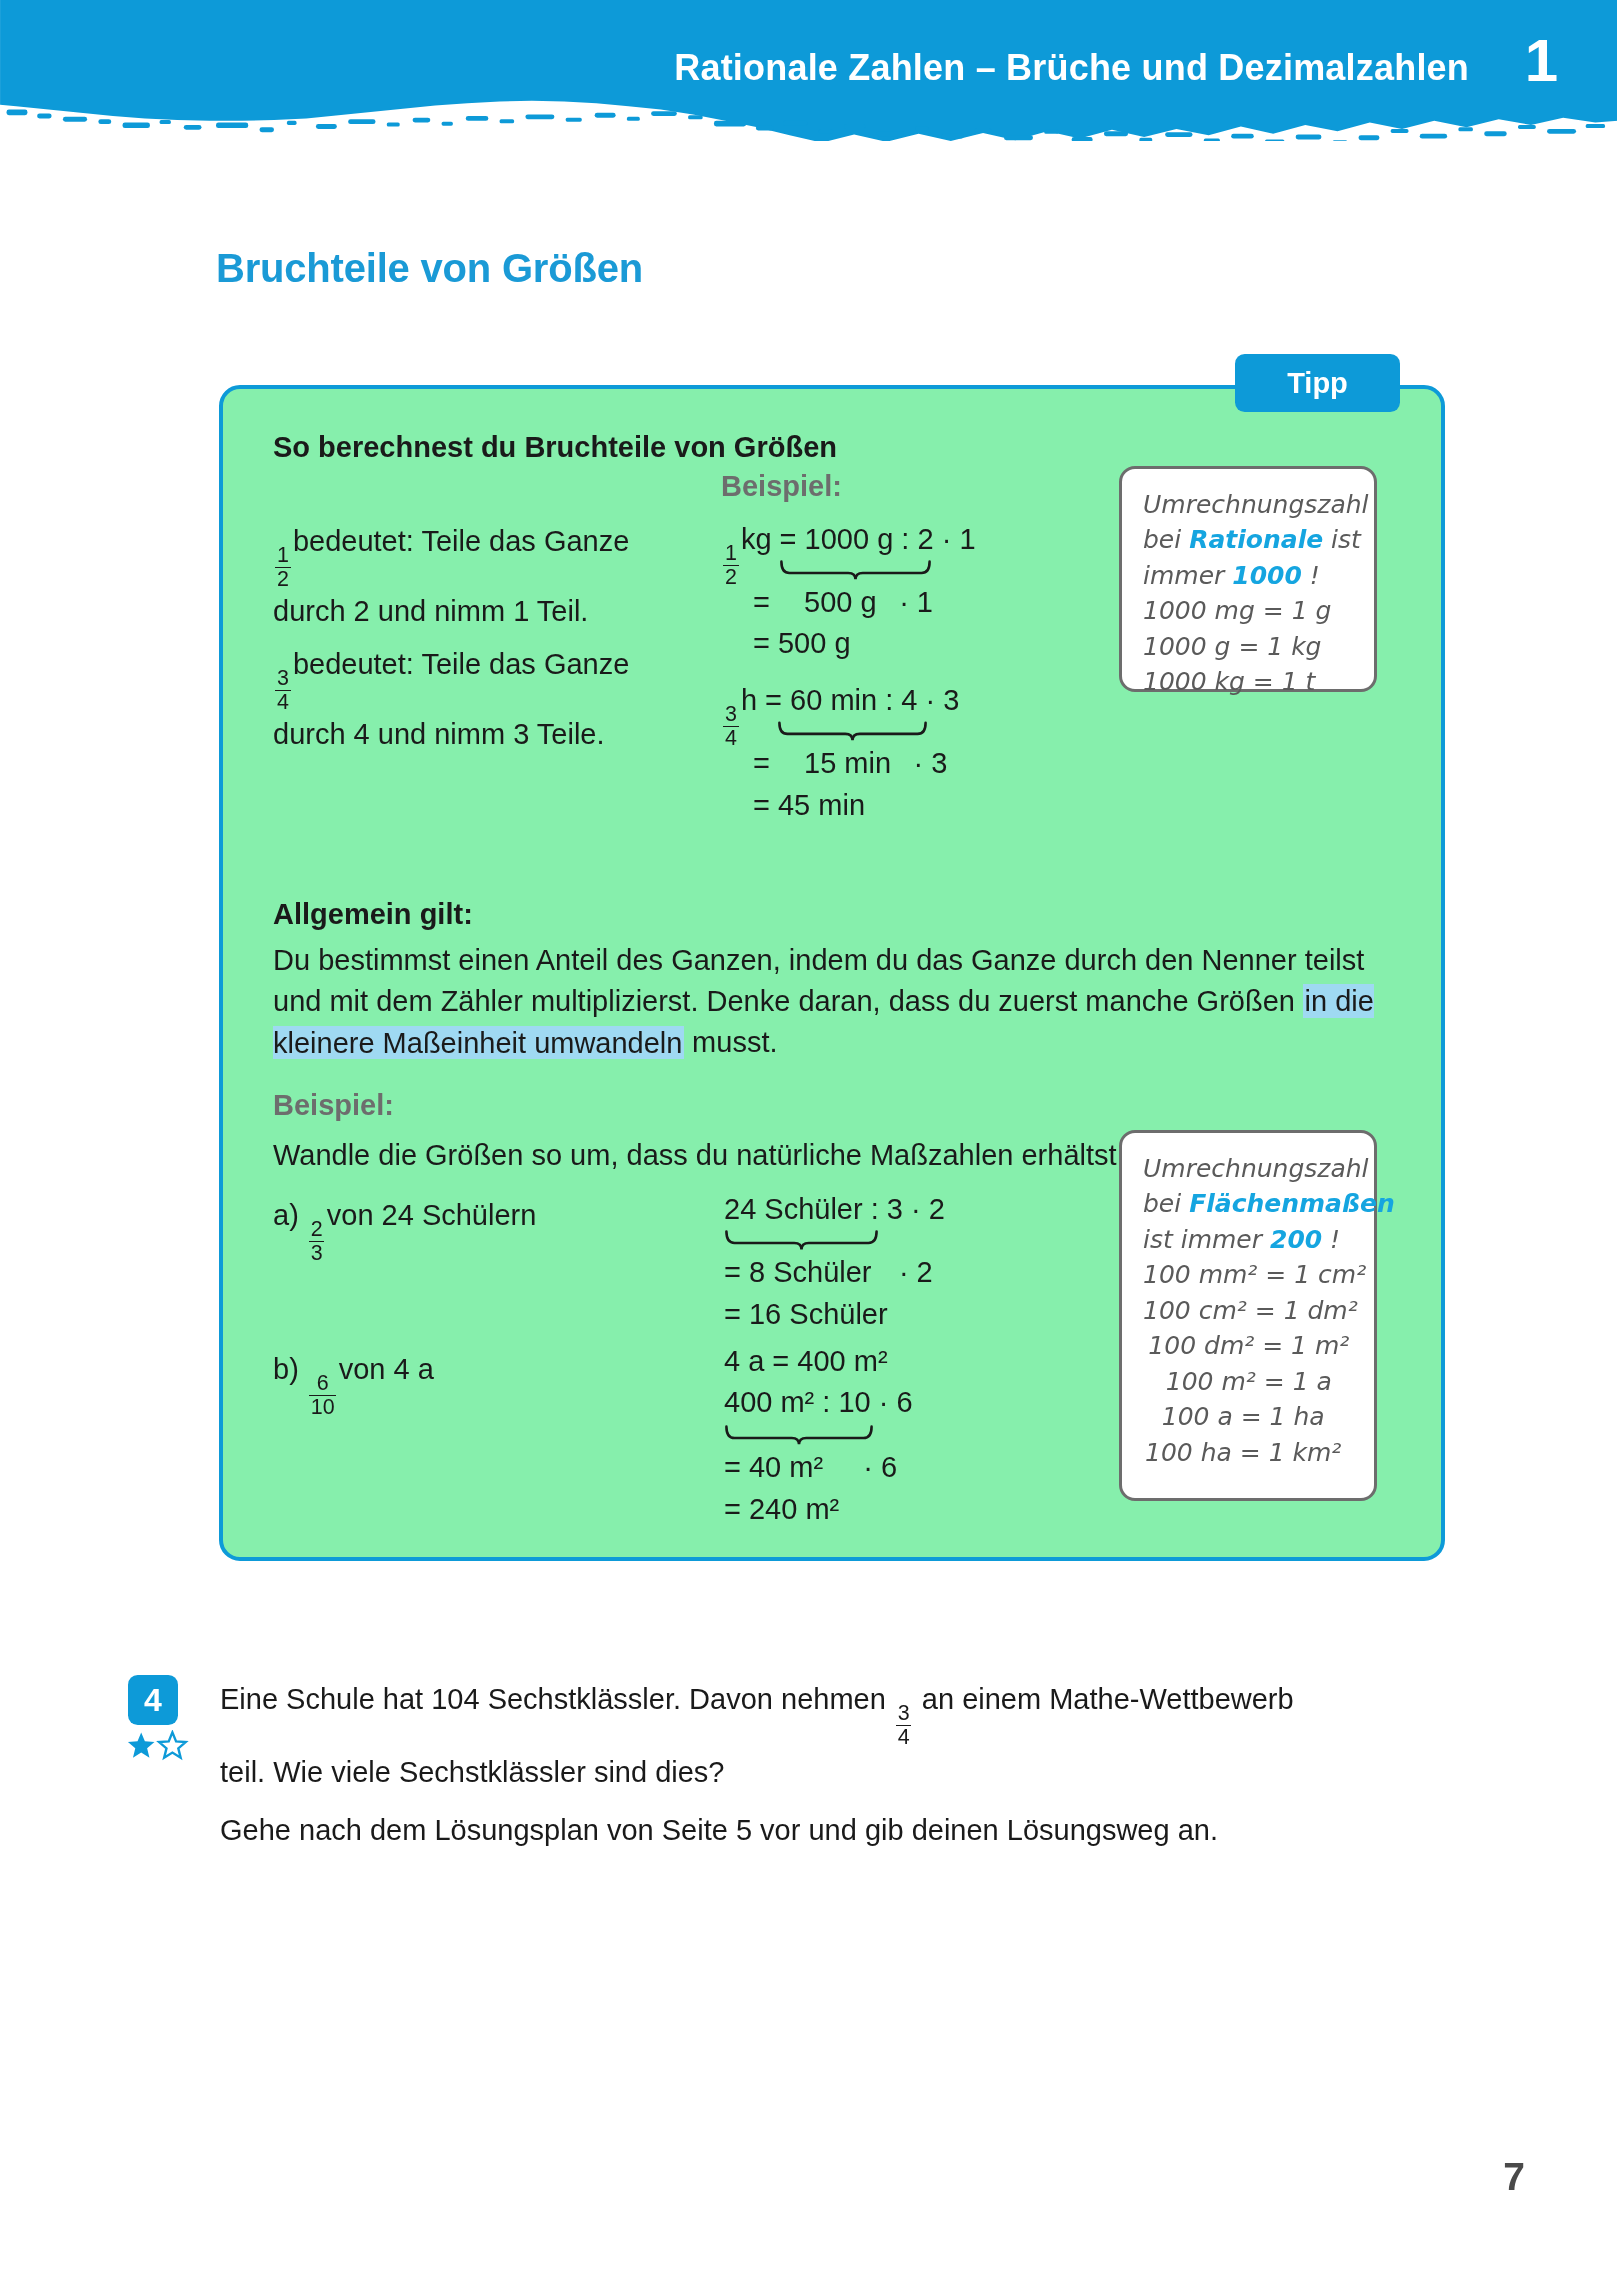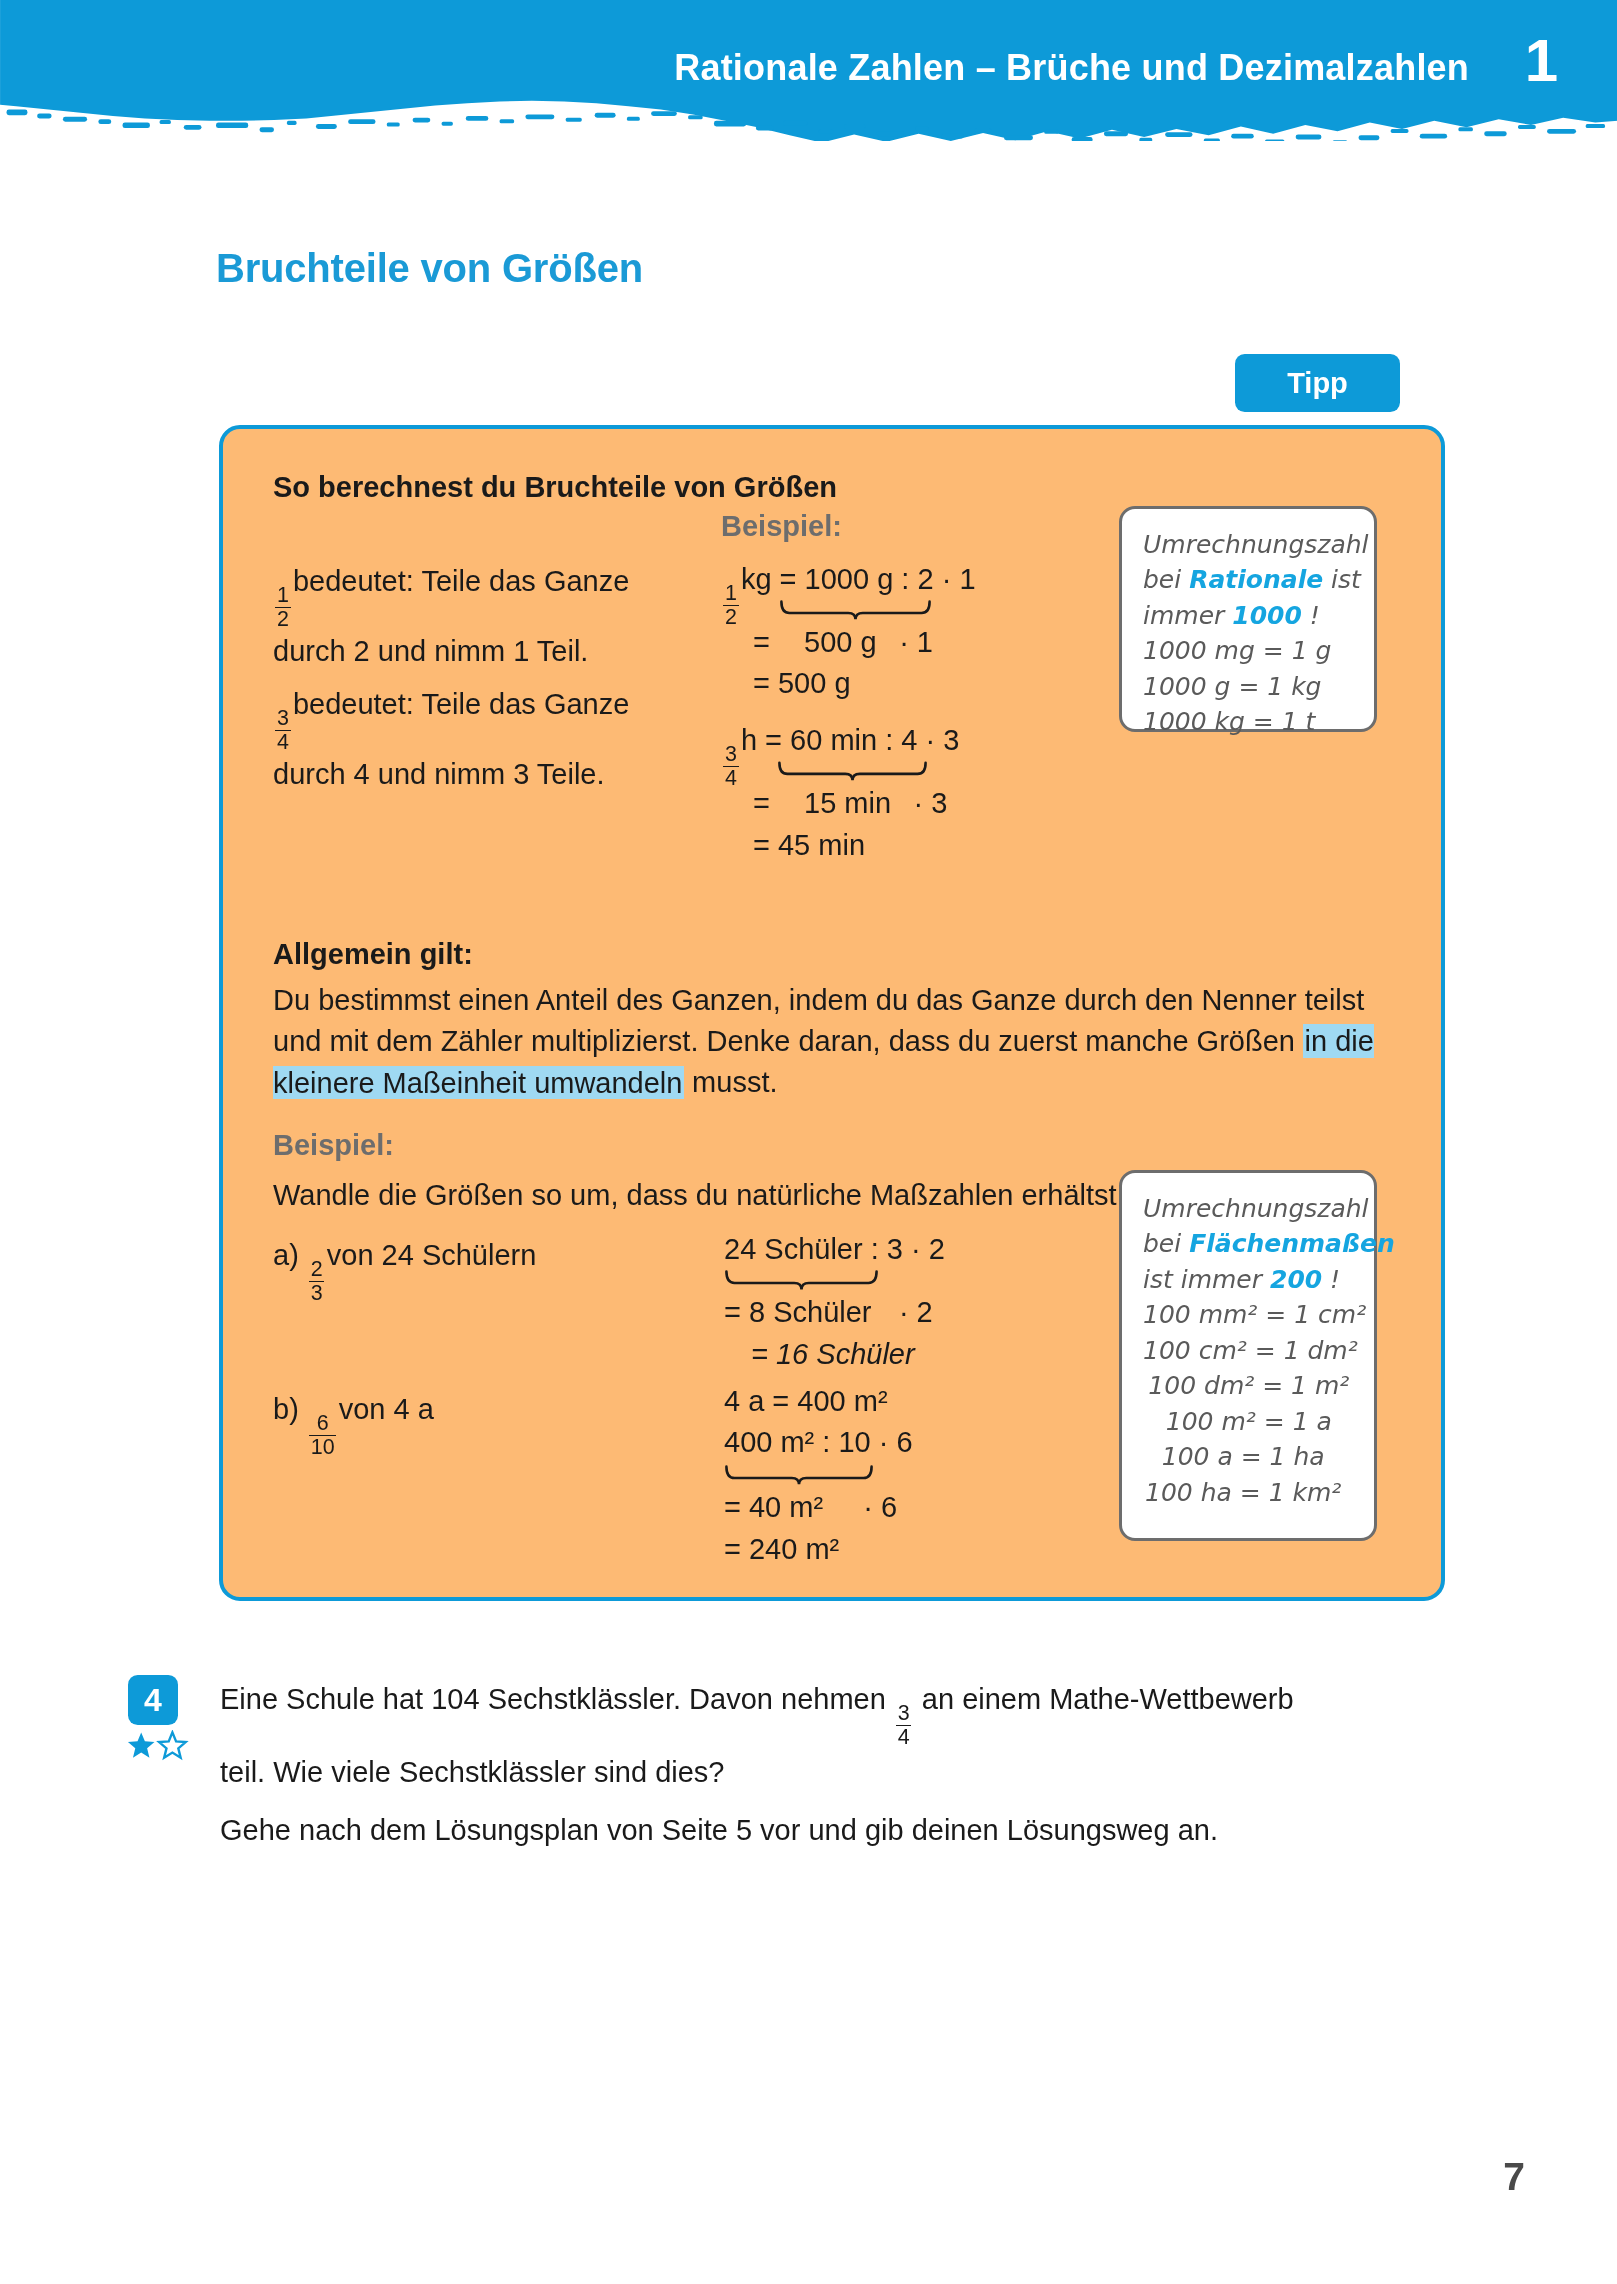--- a/index.html
+++ b/index.html
@@ -74,26 +74,25 @@
     z-index: 3;
   }
 
   
   .tipp-box {
     position: absolute;
     left: 219px;
     top: 385px;
     width: 1226px;
     height: 1176px;
-    background: #fdba74;
+    background: #86efac;
     border: 4px solid #0d9ad8;
     border-radius: 21px;
     box-sizing: border-box;
     z-index: 1;
-    margin-top: 40px;
   }
   .tipp-box-inner {
     position: absolute;
     left: 0; top: 0;
     width: 100%;
     height: 100%;
   }
 
   .box-heading {
     position: absolute;
@@ -377,21 +376,21 @@
       <span>24 Schüler : 3</span>
       <span>· 2</span>
     </div>
     <svg class="brace" style="left:501px; top:841px;" width="155" height="21" viewBox="0 0 192 26">
       <path d="M3,2 Q3,16 13,16 H87 Q96,16 96,24 Q96,16 105,16 H179 Q189,16 189,2" fill="none" stroke="#1a1a1a" stroke-width="3.2" stroke-linecap="round"></path>
     </svg>
     <div class="calc-text" style="left:501px; top:867px;">
       <span>= 8 Schüler</span>
       <span style="display:inline-block; width:19.3px;"></span><span>· 2</span>
     </div>
-    <div class="calc-text" style="left:528px; top:909px;font-style:italic;">= 16 Schüler</div>
+    <div class="calc-text" style="left:501px; top:909px;">= 16 Schüler</div>
 
     <div class="calc-text" style="left:50px; top:964px;">
       <span>b)</span>
       <span class="frac">
           <span class="num">6</span>
           <span class="den">10</span>
         </span><span>von 4 a</span>
     </div>
     <div class="calc-text" style="left:501px; top:956px;">4 a = 400 m²</div>
     <div class="calc-text" style="left:501px; top:997px;">

